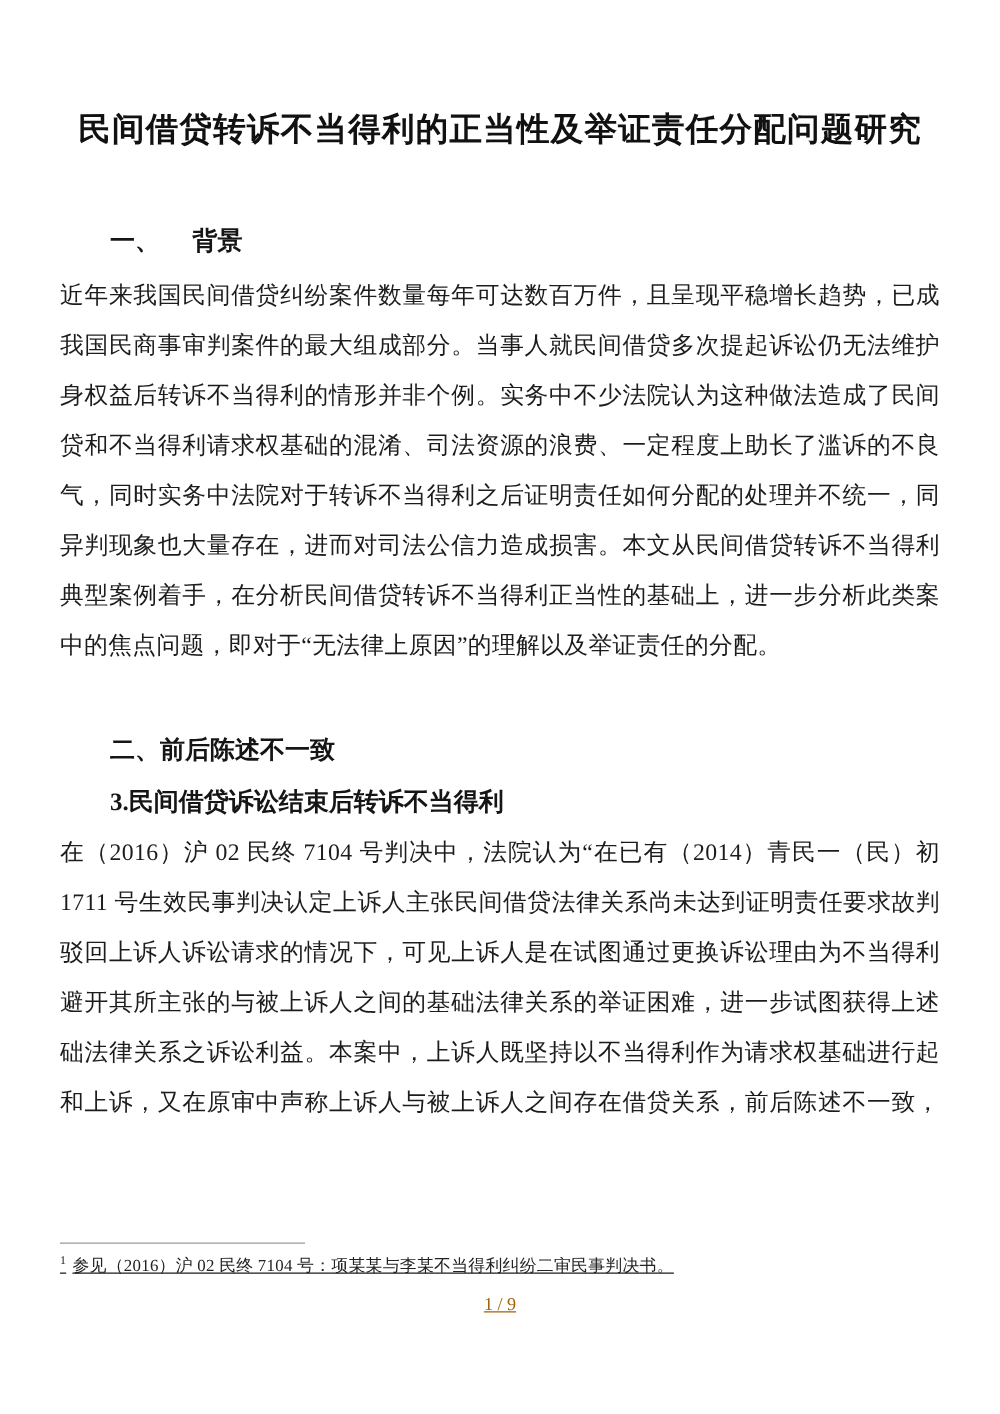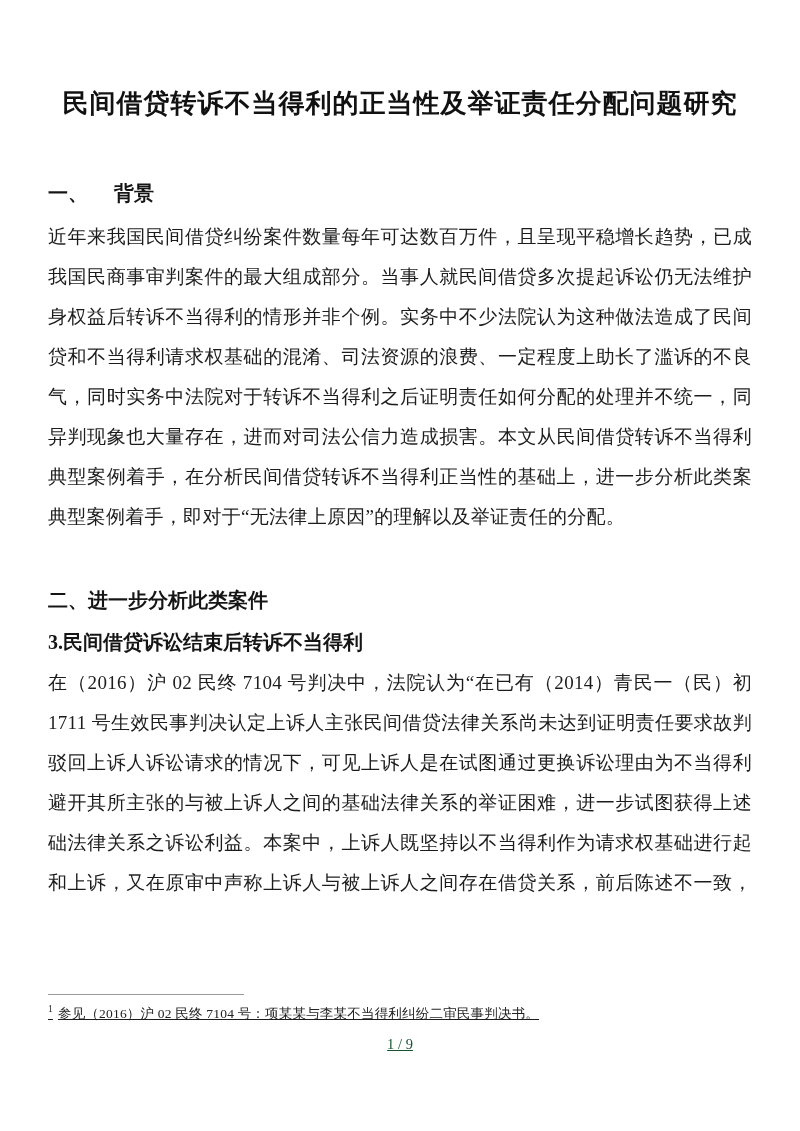--- a/index.html
+++ b/index.html
@@ -25,20 +25,21 @@
     font-size: 26px;
     font-weight: bold;
     text-align: center;
     letter-spacing: 1px;
     line-height: 1.5;
     color: #111111;
   }
   .heading {
     font-weight: bold;
     color: #151515;
+    margin-left: 40px;
   }
   .h-sec1 {
     margin-top: 56px;
     font-size: 20px;
     line-height: 28px;
   }
   .h-sec1 .h-num {
     display: inline-block;
     margin-right: 26px;
   }
@@ -109,21 +110,21 @@
     font-size: 9.5px;
     margin-right: 5px;
   }
   .page-number {
     position: absolute;
     left: 0;
     right: 0;
     top: 1036px;
     text-align: center;
     font-size: 14.5px;
-    color: #14532d;
+    color: #a16207;
     text-decoration: underline;
   }
 </style>
 </head>
 <body>
 
 <div class="page">
 
   <h1 class="doc-title">民间借贷转诉不当得利的正当性及举证责任分配问题研究</h1>
 
@@ -132,24 +133,24 @@
   </div>
 
   <div class="para para-1">
     <div class="bline jline">近年来我国民间借贷纠纷案件数量每年可达数百万件，且呈现平稳增长趋势，已成为</div>
     <div class="bline jline">我国民商事审判案件的最大组成部分。当事人就民间借贷多次提起诉讼仍无法维护自</div>
     <div class="bline jline">身权益后转诉不当得利的情形并非个例。实务中不少法院认为这种做法造成了民间借</div>
     <div class="bline jline">贷和不当得利请求权基础的混淆、司法资源的浪费、一定程度上助长了滥诉的不良风</div>
     <div class="bline jline">气，同时实务中法院对于转诉不当得利之后证明责任如何分配的处理并不统一，同案</div>
     <div class="bline jline">异判现象也大量存在，进而对司法公信力造成损害。本文从民间借贷转诉不当得利的</div>
     <div class="bline jline">典型案例着手，在分析民间借贷转诉不当得利正当性的基础上，进一步分析此类案件</div>
-    <div class="bline">典型案例着手，即对于“无法律上原因”的理解以及举证责任的分配。</div>
+    <div class="bline">中的焦点问题，即对于“无法律上原因”的理解以及举证责任的分配。</div>
   </div>
 
-  <div class="heading h-sec2">二、进一步分析此类案件</div>
+  <div class="heading h-sec2">二、前后陈述不一致</div>
 
   <div class="heading h-sub">3.民间借贷诉讼结束后转诉不当得利</div>
 
   <div class="para para-2">
     <div class="bline jline">在（2016）沪 02 民终 7104 号判决中，法院认为“在已有（2014）青民一（民）初字第</div>
     <div class="bline jline">1711 号生效民事判决认定上诉人主张民间借贷法律关系尚未达到证明责任要求故判决</div>
     <div class="bline jline">驳回上诉人诉讼请求的情况下，可见上诉人是在试图通过更换诉讼理由为不当得利以</div>
     <div class="bline jline">避开其所主张的与被上诉人之间的基础法律关系的举证困难，进一步试图获得上述基</div>
     <div class="bline jline">础法律关系之诉讼利益。本案中，上诉人既坚持以不当得利作为请求权基础进行起诉</div>
     <div class="bline jline">和上诉，又在原审中声称上诉人与被上诉人之间存在借贷关系，前后陈述不一致，存</div>

